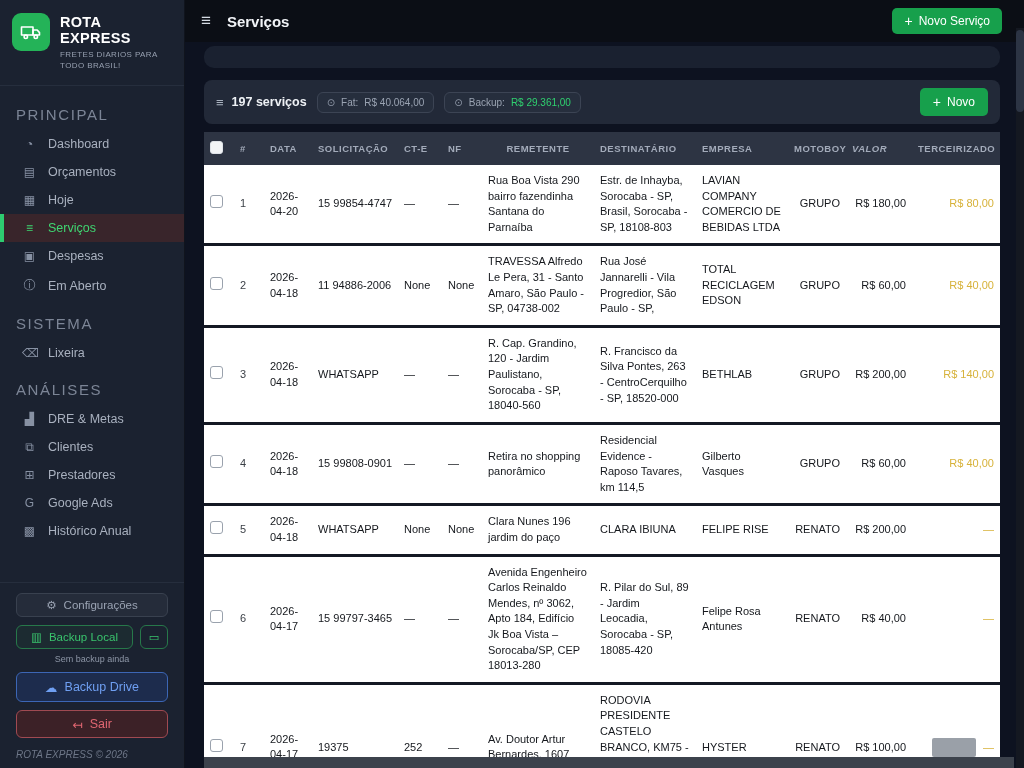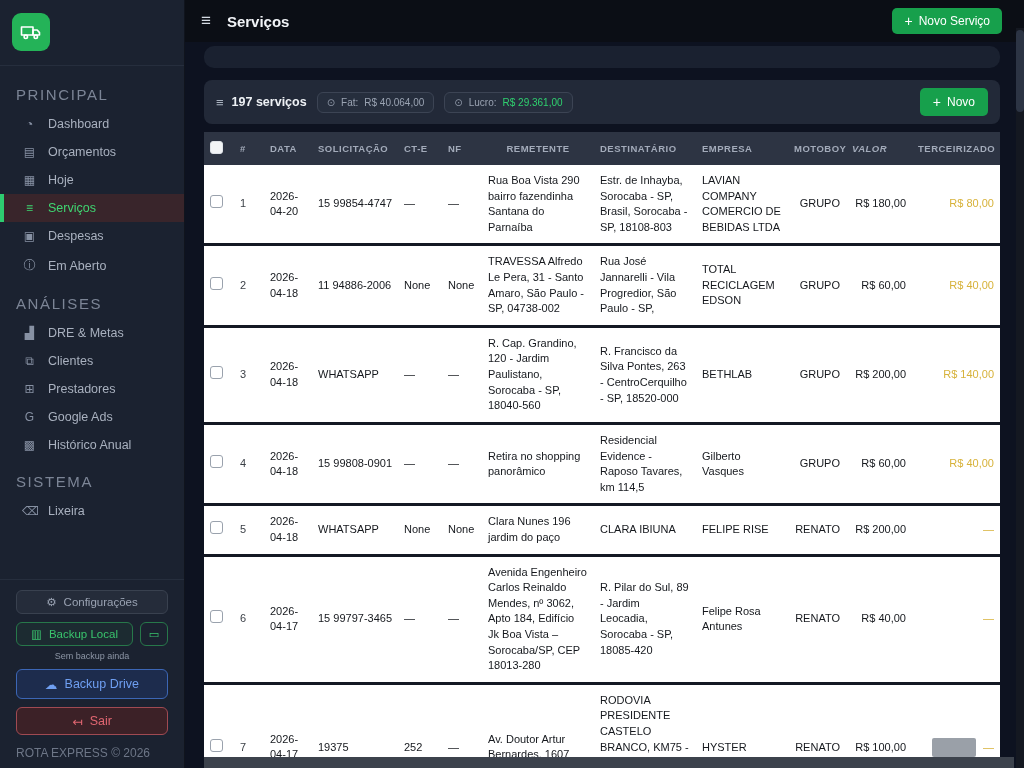--- a/index.html
+++ b/index.html
@@ -30,21 +30,21 @@
   .btn { display:flex; align-items:center; justify-content:center; gap:7px; border-radius:6px;
          cursor:pointer; border:1px solid transparent; }
   .btn-config { height:24px; border-color:#39414f; background:#252c3a; color:#9aa3b3; font-size:11.5px; }
   .backup-row { display:flex; gap:7px; }
   .btn-backup-local { flex:1; height:24px; border-color:#27784a; background:#1c2b31; color:#39c46d; font-size:11.5px; }
   .btn-folder { width:28px; height:24px; border:1px solid #27784a; border-radius:6px; color:#39c46d;
                 display:flex; align-items:center; justify-content:center; font-size:11px; background:transparent; cursor:pointer; }
   .backup-status { font-size:9px; color:#8d96a6; text-align:center; margin-top:-3px; }
   .btn-drive { height:30px; border-color:#3c66b5; background:#1d2c4d; color:#6f9ff2; font-size:12.5px; }
   .btn-sair { height:28px; border-color:#a04a52; background:#3c2127; color:#e06671; font-size:12.5px; }
-  .copyright { font-size:12px; color:#6d7687; padding:3px 0 2px; }
+  .copyright { font-size:10px; color:#6d7687; padding:3px 0 2px;font-style:italic; }
 
   
   .main { flex:1; display:flex; flex-direction:column; position:relative; background:#0d1220; }
   .topbar { height:42px; background:#0b0e15; display:flex; align-items:center;
             padding:0 22px 0 16px; flex:0 0 auto; }
   .menu-icon { color:#d6dbe4; font-size:17px; cursor:pointer; }
   .page-title { color:#f2f4f8; font-size:15px; font-weight:bold; margin-left:16px; }
   .btn-green { background:#17a04c; color:#ffffff; border:none; border-radius:5px; display:flex;
                align-items:center; gap:6px; cursor:pointer; }
   .btn-new-service { margin-left:auto; font-size:12px; height:26px; padding:0 12px; }
@@ -97,20 +97,24 @@
   <aside class="sidebar">
     <div class="brand">
       <div class="logo">
         <svg width="24" height="24" viewBox="0 0 24 24" fill="none" stroke="#ffffff" stroke-width="1.6" stroke-linejoin="round" stroke-linecap="round">
           <rect x="2.5" y="7" width="11.5" height="8"></rect>
           <path d="M14 10 h4.2 l2.3 2.6 V15 H14 Z"></path>
           <circle cx="6.8" cy="16.8" r="1.7"></circle>
           <circle cx="16.8" cy="16.8" r="1.7"></circle>
         </svg>
       </div>
+      <div class="brand-text">
+        <div class="brand-title">ROTA EXPRESS</div>
+        <div class="brand-sub">FRETES DIARIOS PARA TODO BRASIL!</div>
+      </div>
     </div>
 
     <nav class="sidebar-nav">
   <div class="nav-section">
     <div class="nav-section-label">PRINCIPAL</div>
     <div class="nav-items">
   <div class="nav-item">
     <span class="nav-icon">◔</span>
     <span class="nav-label">Dashboard</span>
   </div>
@@ -136,20 +140,30 @@
   </div>
 
   <div class="nav-item">
     <span class="nav-icon">ⓘ</span>
     <span class="nav-label">Em Aberto</span>
   </div>
 </div>
   </div>
 
   <div class="nav-section">
+    <div class="nav-section-label">SISTEMA</div>
+    <div class="nav-items">
+  <div class="nav-item">
+    <span class="nav-icon">⌫</span>
+    <span class="nav-label">Lixeira</span>
+  </div>
+</div>
+  </div>
+
+  <div class="nav-section">
     <div class="nav-section-label">ANÁLISES</div>
     <div class="nav-items">
   <div class="nav-item">
     <span class="nav-icon">▟</span>
     <span class="nav-label">DRE &amp; Metas</span>
   </div>
 
   <div class="nav-item">
     <span class="nav-icon">⧉</span>
     <span class="nav-label">Clientes</span>
@@ -161,30 +175,20 @@
   </div>
 
   <div class="nav-item">
     <span class="nav-icon">G</span>
     <span class="nav-label">Google Ads</span>
   </div>
 
   <div class="nav-item">
     <span class="nav-icon">▩</span>
     <span class="nav-label">Histórico Anual</span>
-  </div>
-</div>
-  </div>
-
-  <div class="nav-section">
-    <div class="nav-section-label">SISTEMA</div>
-    <div class="nav-items">
-  <div class="nav-item">
-    <span class="nav-icon">⌫</span>
-    <span class="nav-label">Lixeira</span>
   </div>
 </div>
   </div>
 </nav>
 
     <div class="sidebar-footer">
       <div class="btn btn-config">
         <span>⚙</span>
         <span>Configurações</span>
       </div>
@@ -228,21 +232,21 @@
           <span class="glyph">≡</span>
           <span>197 serviços</span>
         </div>
         <div class="badge">
           <span class="eye">⊙</span>
           <span>Fat:</span>
           <span>R$ 40.064,00</span>
         </div>
         <div class="badge">
           <span class="eye">⊙</span>
-          <span>Lucro:</span>
+          <span>Backup:</span>
           <span class="value-green">R$ 29.361,00</span>
         </div>
         <div class="btn btn-green btn-novo">
           <span class="plus">+</span>
           <span>Novo</span>
         </div>
       </div>
 
       <div class="table-wrap">
         <table>

